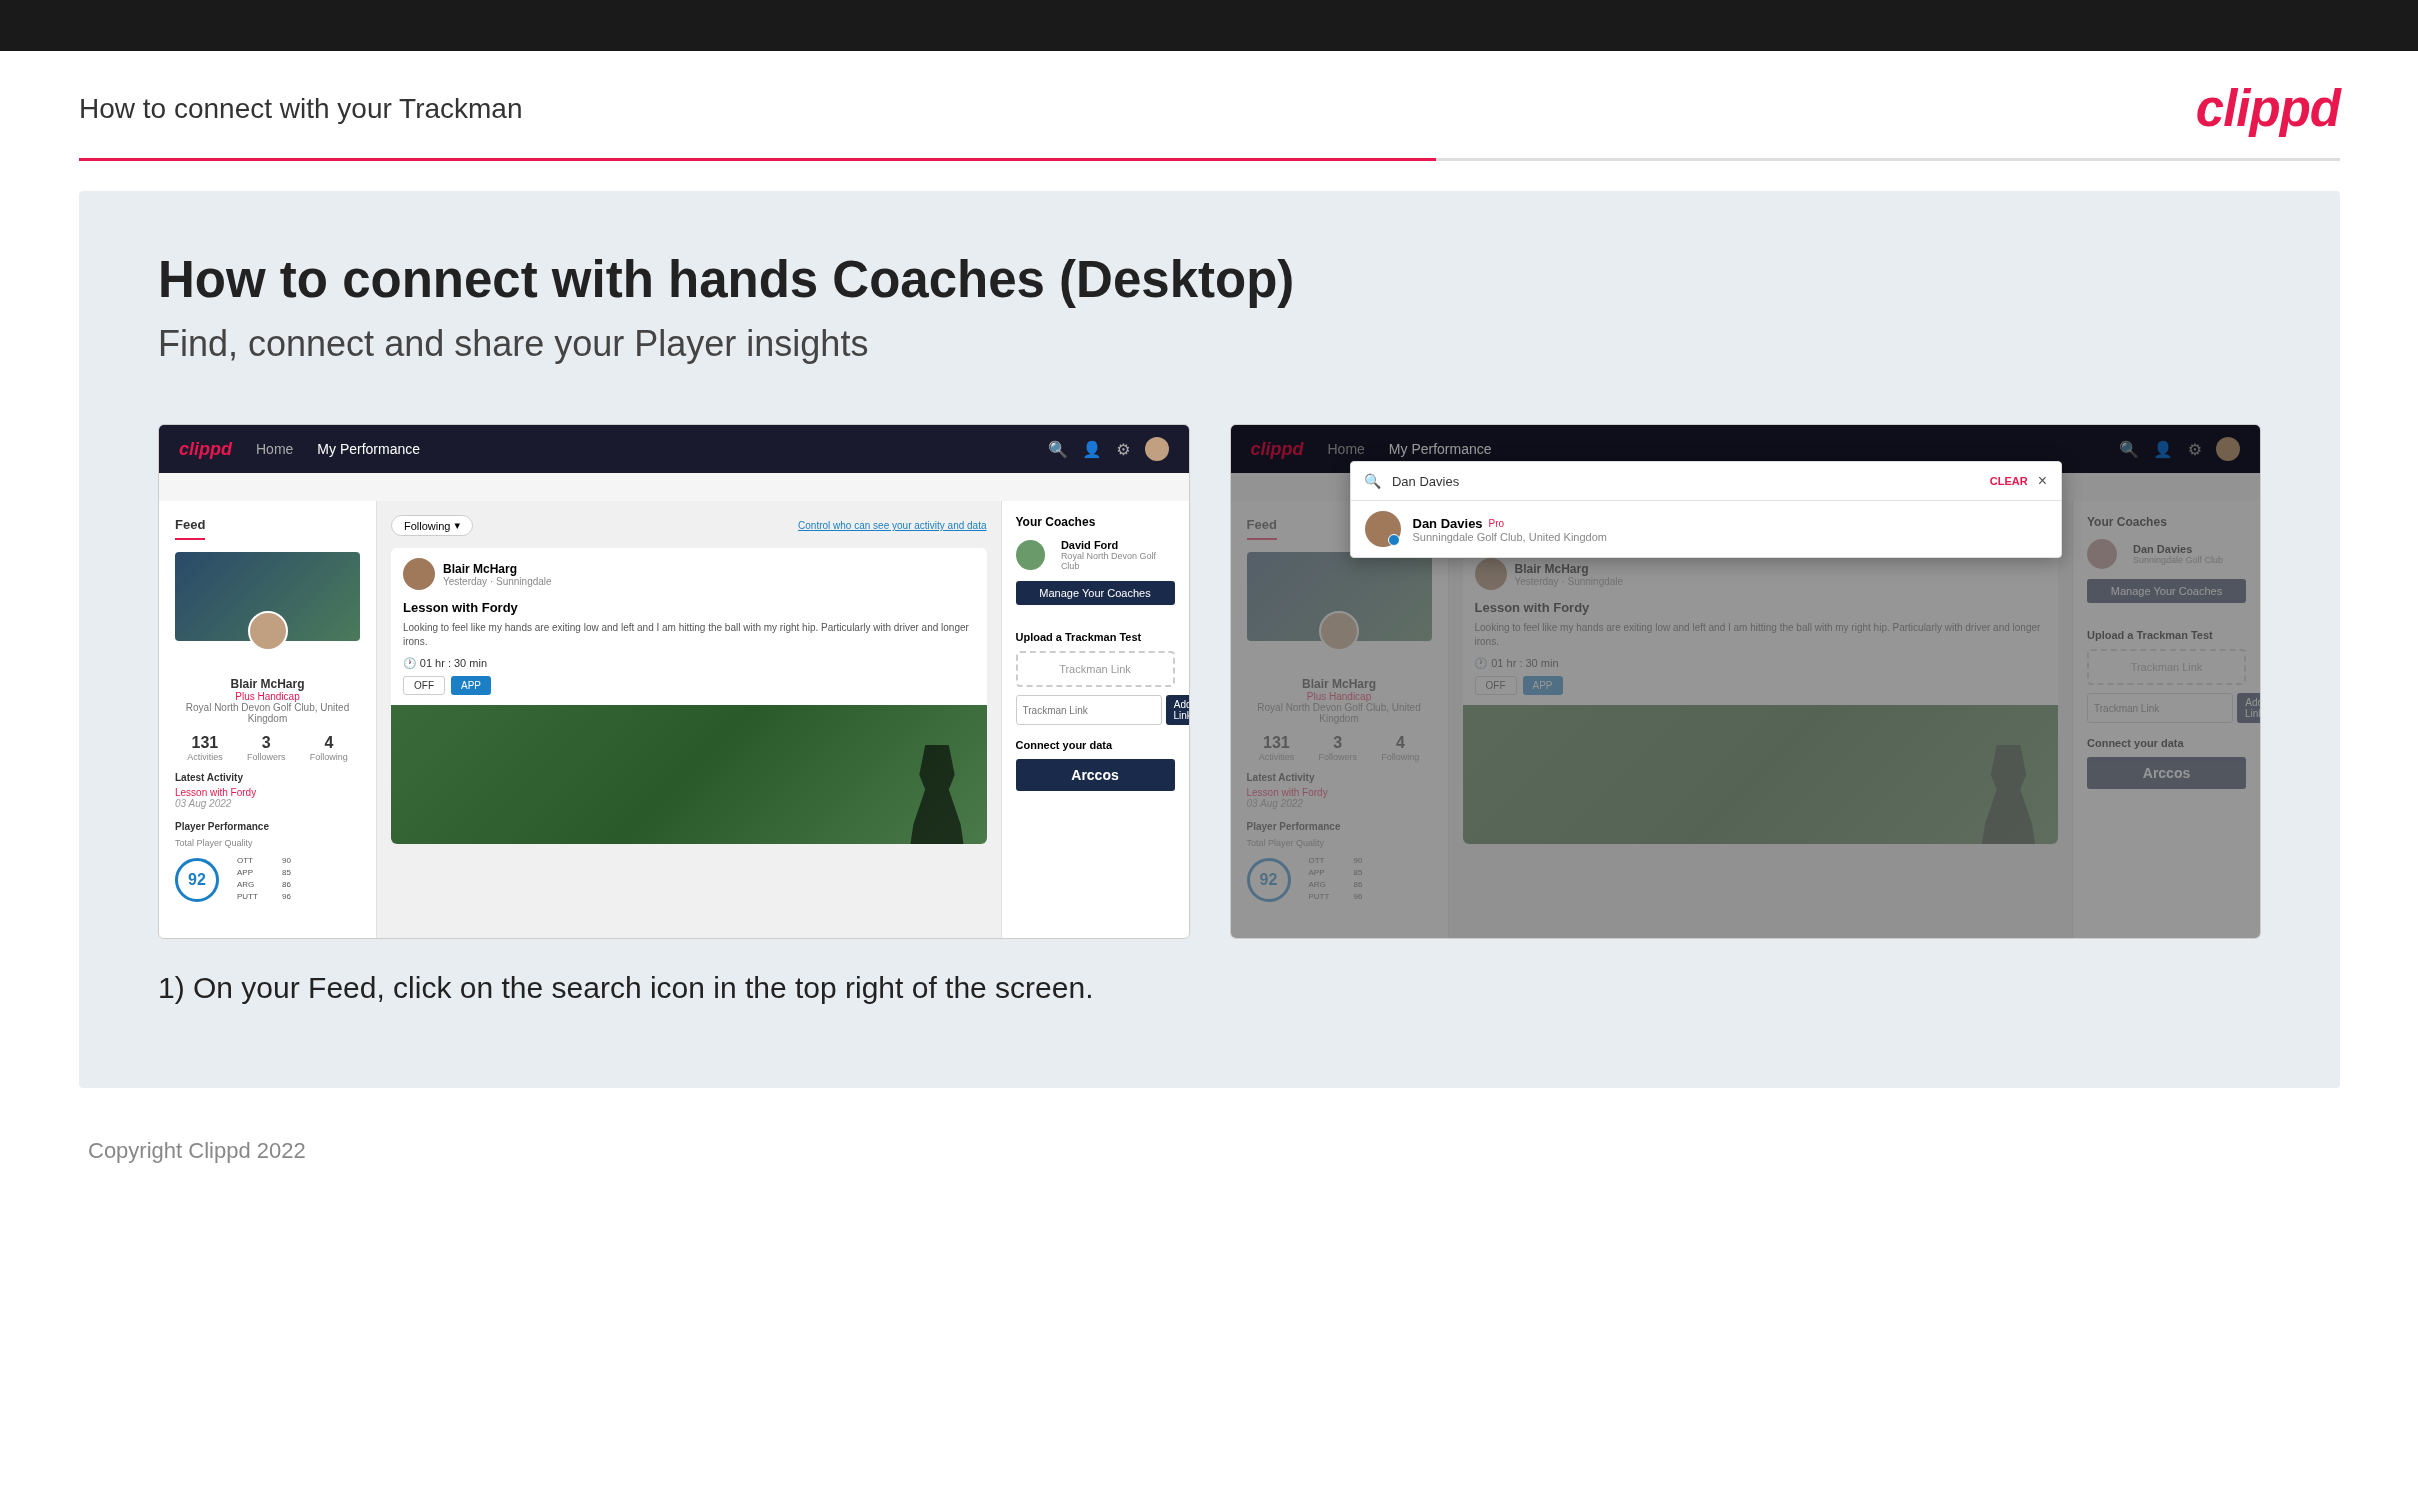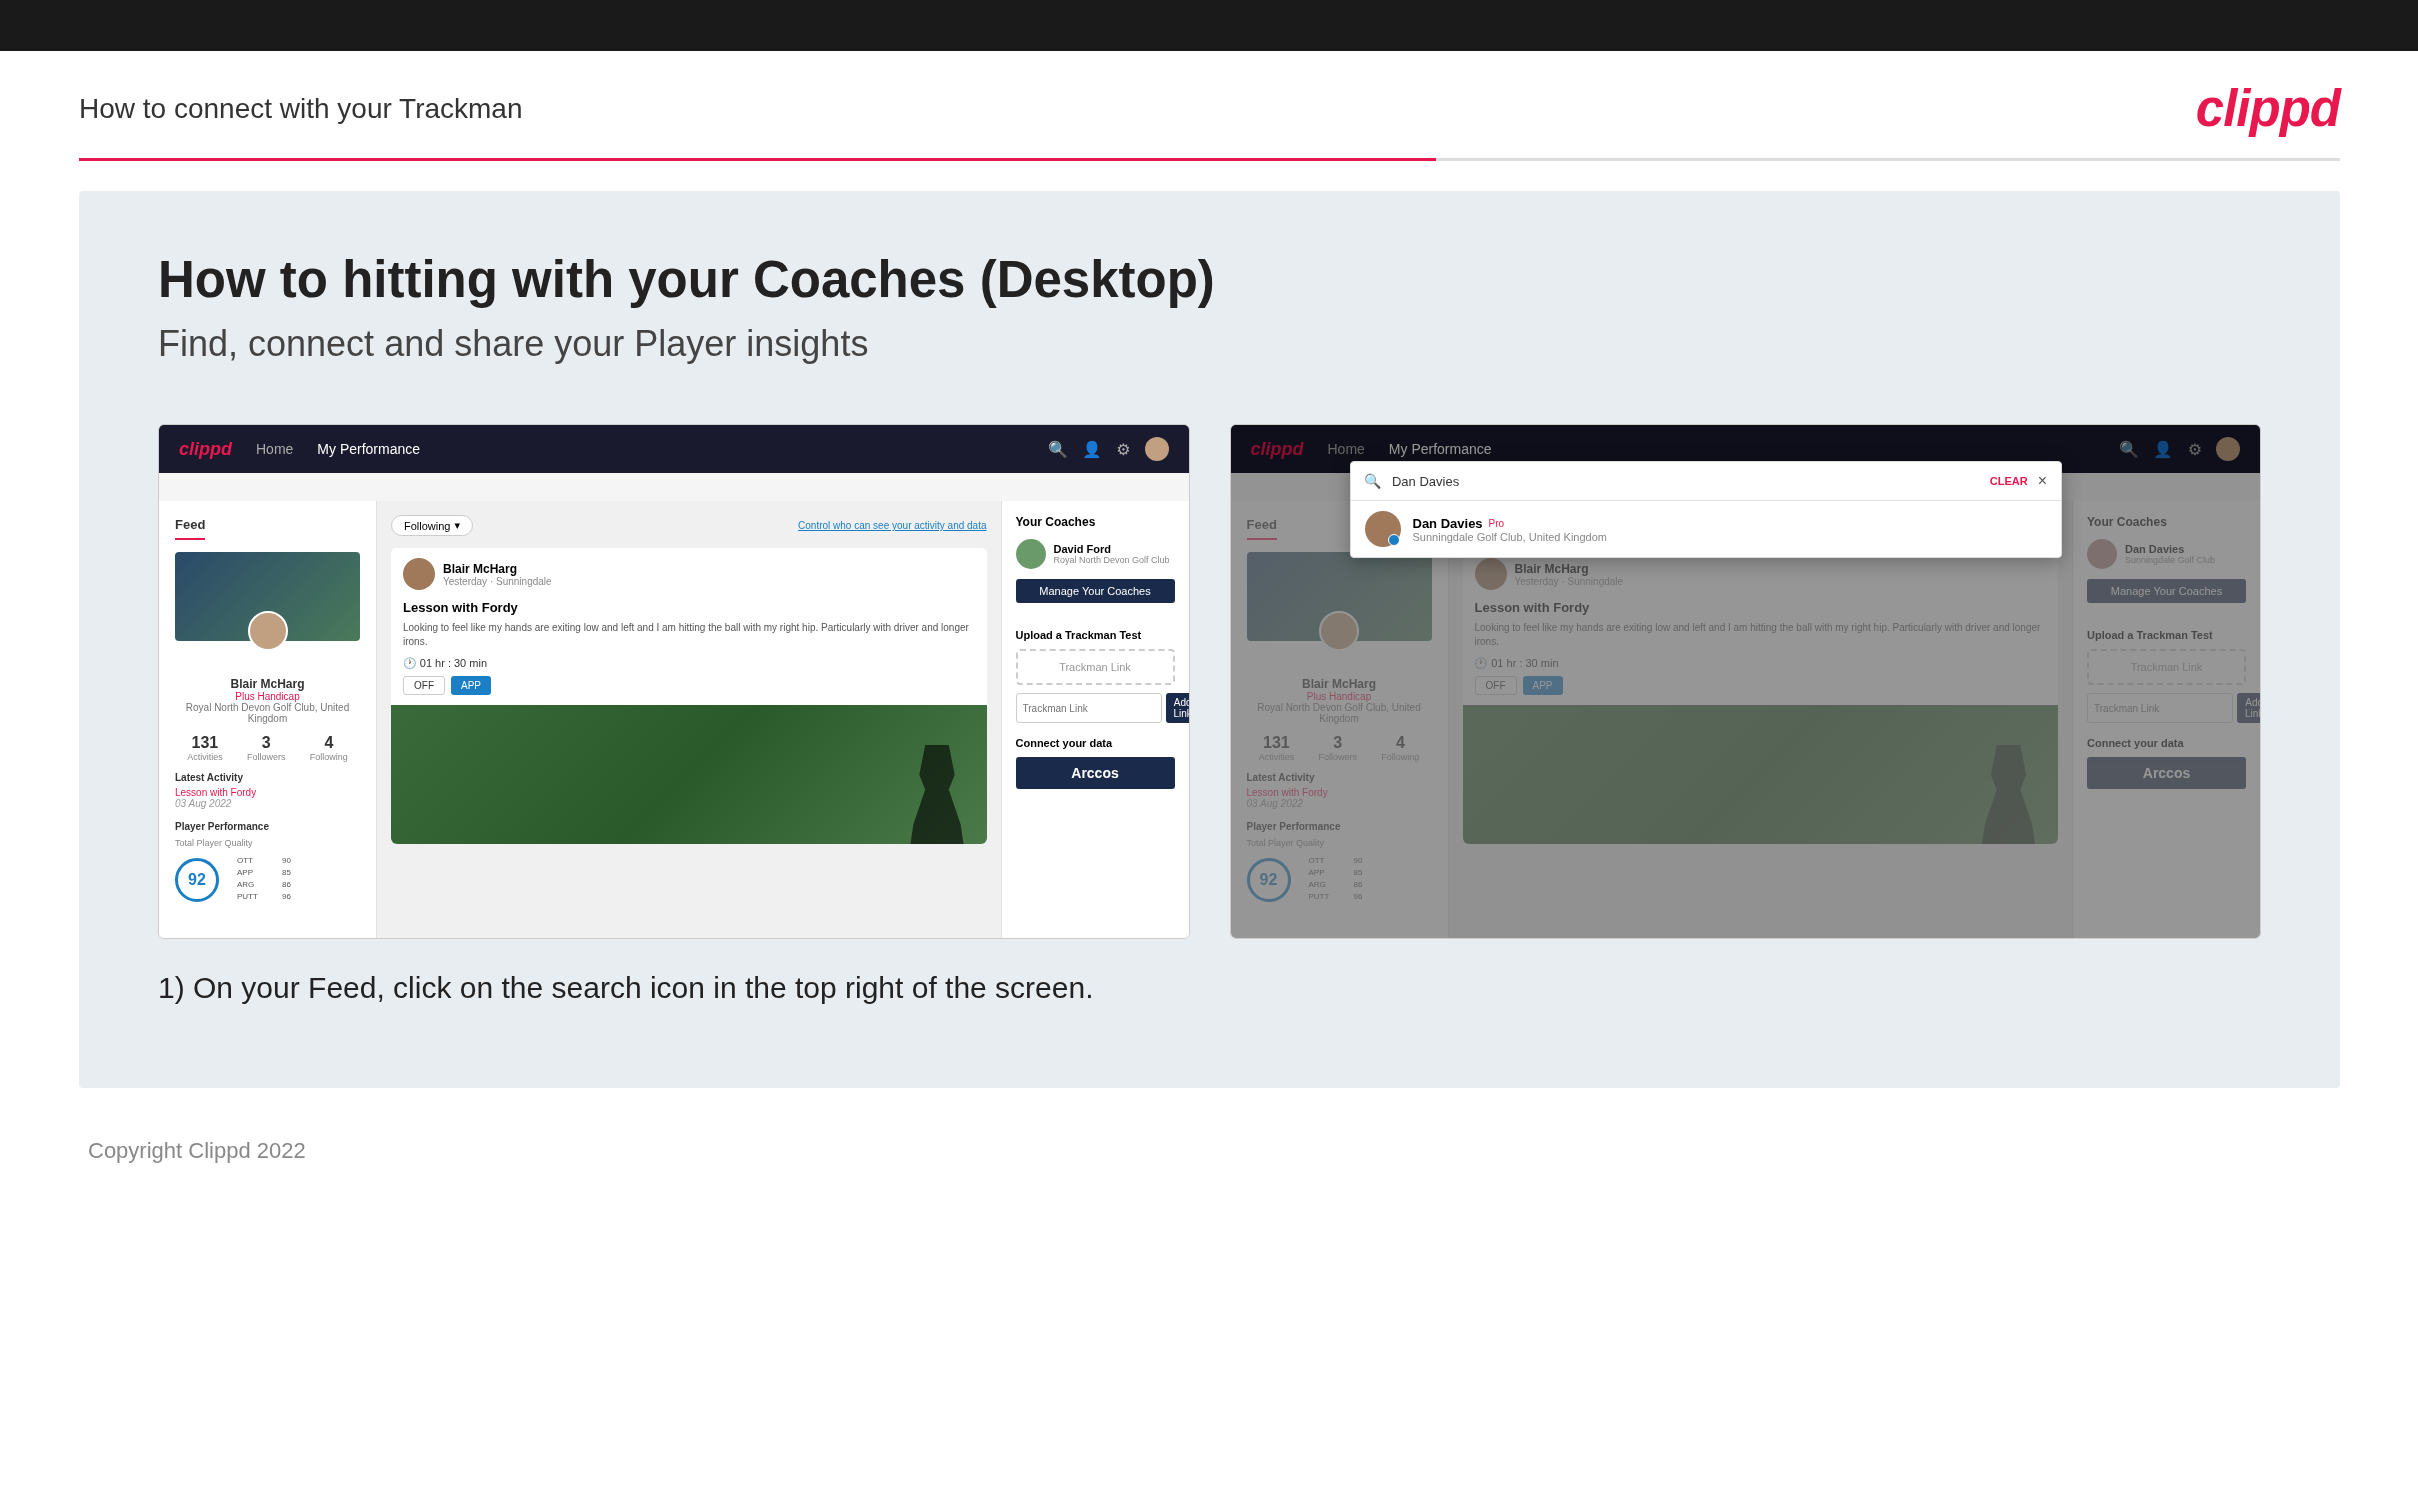--- a/index.html
+++ b/index.html
@@ -369,21 +369,21 @@
       padding: 14px;
     }
     .coaches-title {
       font-size: 12px;
       font-weight: 700;
       margin-bottom: 10px;
     }
     .coach-item {
       display: flex;
       align-items: center;
-      gap: 8px;
+      gap: 16px;
       margin-bottom: 10px;
     }
     .coach-avatar {
       width: 30px;
       height: 30px;
       background: #6a9a6a;
       border-radius: 50%;
     }
     .coach-name {
       font-size: 11px;
@@ -561,21 +561,21 @@
 <div class="top-bar"></div>
 
 <div class="header">
   <span class="header-title">How to connect with your Trackman</span>
   <span class="clippd-logo">clippd</span>
 </div>
 
 <div class="header-divider"></div>
 
 <div class="main-content">
-  <div class="page-heading">How to hitting with your Coaches (Desktop)</div>
+  <div class="page-heading">How to connect with hands Coaches (Desktop)</div>
   <div class="page-subheading">Find, connect and share your Player insights</div>
 
   <div class="screenshots-row">
 
     <div class="screenshot-panel">
       <div class="app-screenshot">
 
         <div class="app-nav">
           <span class="app-nav-logo">clippd</span>
           <span class="app-nav-link">Home</span>

